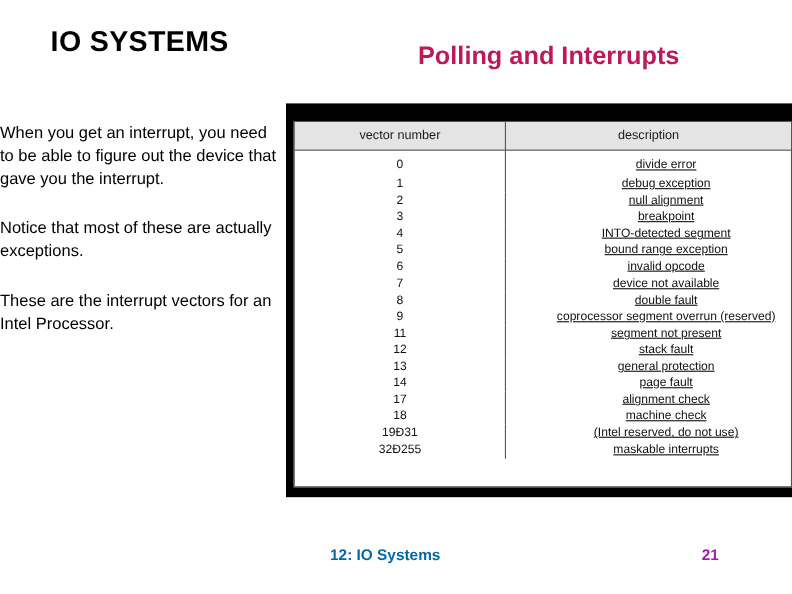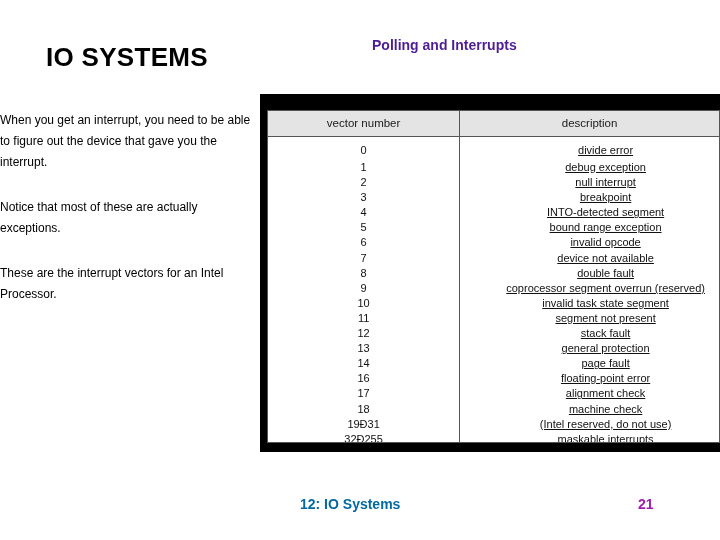--- a/index.html
+++ b/index.html
@@ -19,41 +19,40 @@
   
   #slide-title {
     position: absolute;
     left: 46px;
     top: 22px;
     font-size: 26px;
     font-weight: bold;
     letter-spacing: 0.3px;
     color: #000000;
     white-space: nowrap;
-    margin-top: 20px;
   }
   #slide-subtitle {
     position: absolute;
-    left: 372px;
+    left: 380px;
     top: 37px;
-    font-size: 14px;
-    font-weight: bold;
-    color: #4c1d95;
+    font-size: 23px;
+    font-weight: bold;
+    color: #be185d;
     white-space: nowrap;
   }
 
   
   #narrative {
     position: absolute;
     left: 0px;
     top: 110px;
     width: 258px;
   }
   .para {
-    font-size: 12px;
+    font-size: 15px;
     line-height: 21px;
     color: #000000;
     margin: 0 0 24px 0;
   }
   .para:last-child { margin-bottom: 0; }
 
   
   #vector-table-frame {
     position: absolute;
     left: 260px;
@@ -165,21 +164,21 @@
           <tr>
             <td class="td-num">0</td>
             <td class="td-desc">divide error</td>
           </tr>
           <tr>
             <td class="td-num">1</td>
             <td class="td-desc">debug exception</td>
           </tr>
           <tr>
             <td class="td-num">2</td>
-            <td class="td-desc">null interrupt</td>
+            <td class="td-desc">null alignment</td>
           </tr>
           <tr>
             <td class="td-num">3</td>
             <td class="td-desc">breakpoint</td>
           </tr>
           <tr>
             <td class="td-num">4</td>
             <td class="td-desc">INTO-detected segment</td>
           </tr>
           <tr>
@@ -196,42 +195,34 @@
           </tr>
           <tr>
             <td class="td-num">8</td>
             <td class="td-desc">double fault</td>
           </tr>
           <tr>
             <td class="td-num">9</td>
             <td class="td-desc">coprocessor segment overrun (reserved)</td>
           </tr>
           <tr>
-            <td class="td-num">10</td>
-            <td class="td-desc">invalid task state segment</td>
-          </tr>
-          <tr>
             <td class="td-num">11</td>
             <td class="td-desc">segment not present</td>
           </tr>
           <tr>
             <td class="td-num">12</td>
             <td class="td-desc">stack fault</td>
           </tr>
           <tr>
             <td class="td-num">13</td>
             <td class="td-desc">general protection</td>
           </tr>
           <tr>
             <td class="td-num">14</td>
             <td class="td-desc">page fault</td>
-          </tr>
-          <tr>
-            <td class="td-num">16</td>
-            <td class="td-desc">floating-point error</td>
           </tr>
           <tr>
             <td class="td-num">17</td>
             <td class="td-desc">alignment check</td>
           </tr>
           <tr>
             <td class="td-num">18</td>
             <td class="td-desc">machine check</td>
           </tr>
           <tr>

